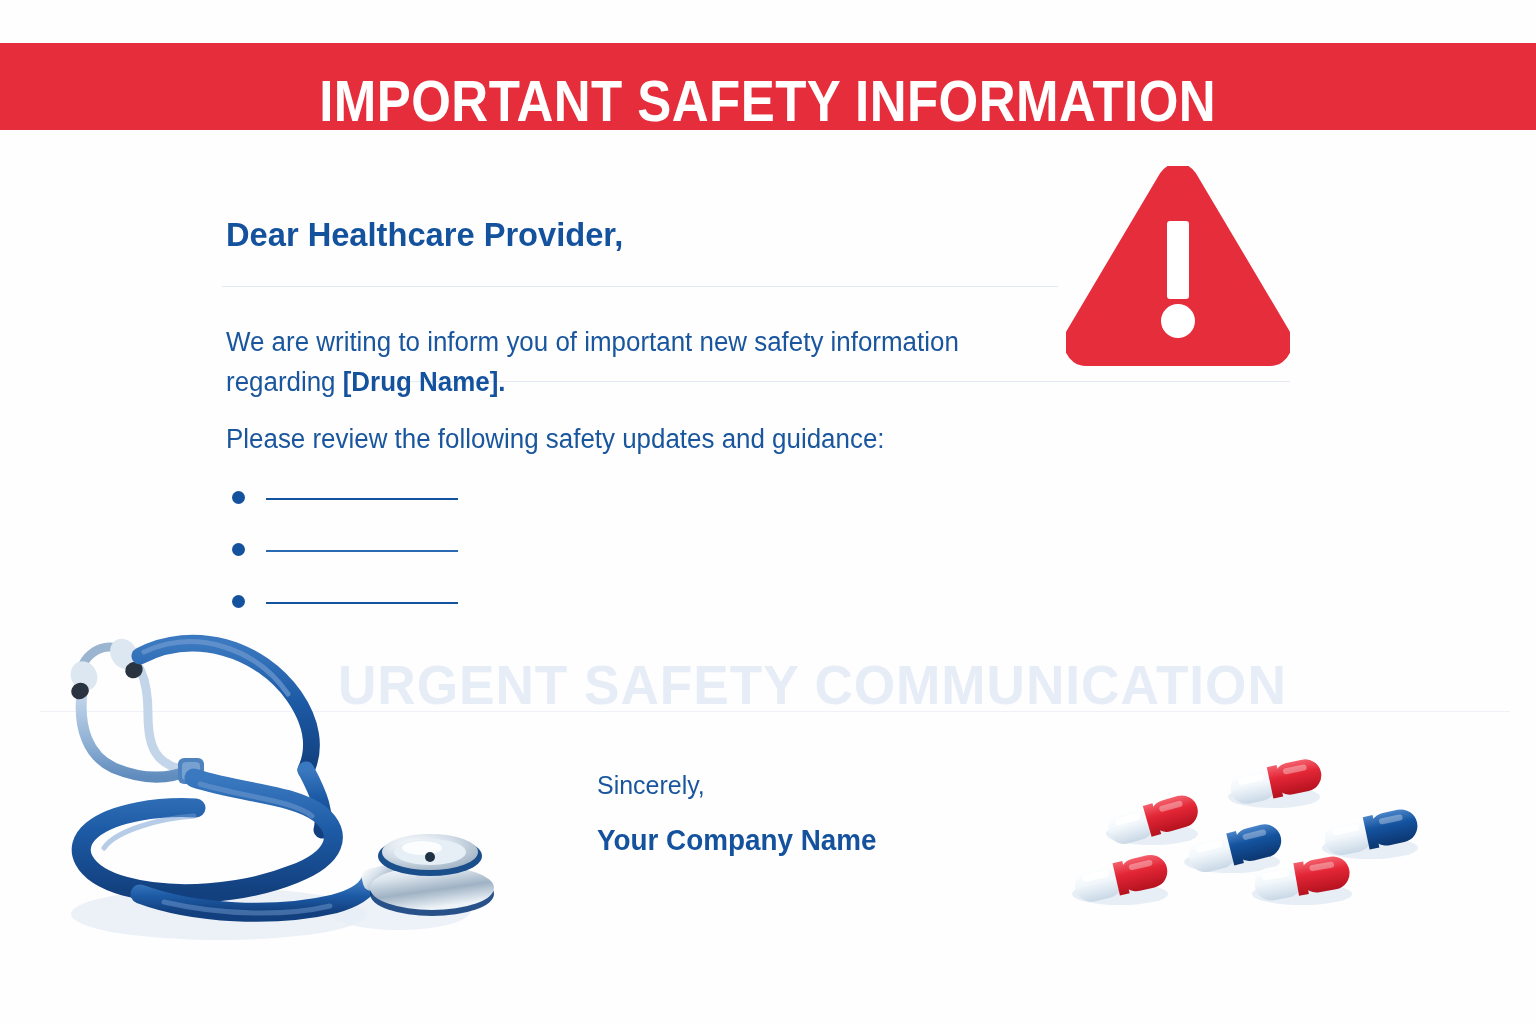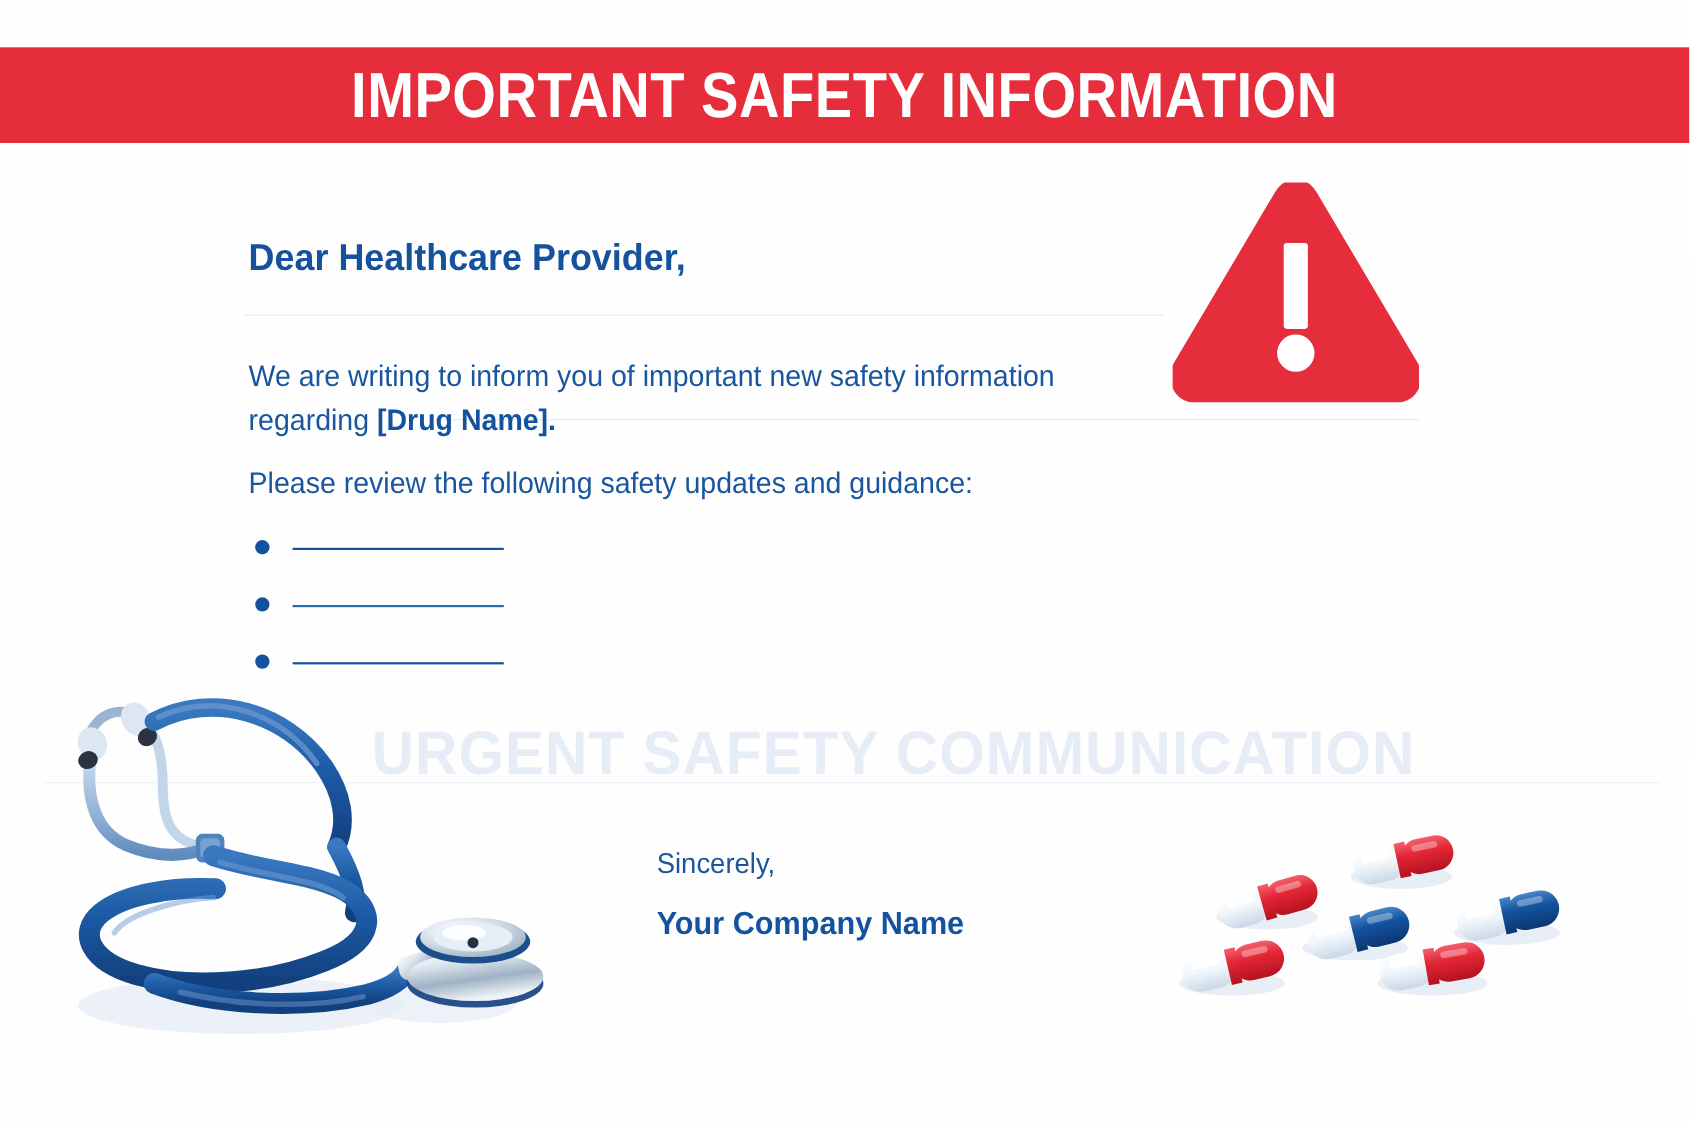--- a/index.html
+++ b/index.html
@@ -28,21 +28,21 @@
 
   
   #header-banner {
     position: absolute;
     left: 0;
     top: 43px;
     width: 1536px;
     height: 87px;
     background: #e62d3c;
     display: flex;
-    align-items: center;
+    align-items: flex-end;
     justify-content: center;
   }
   #header-title {
     color: #ffffff;
     font-family: "Liberation Sans Narrow", "Liberation Sans", sans-serif;
     font-weight: bold;
     font-size: 58px;
     letter-spacing: 0.5px;
     line-height: 1;
     transform: scaleX(0.88);

